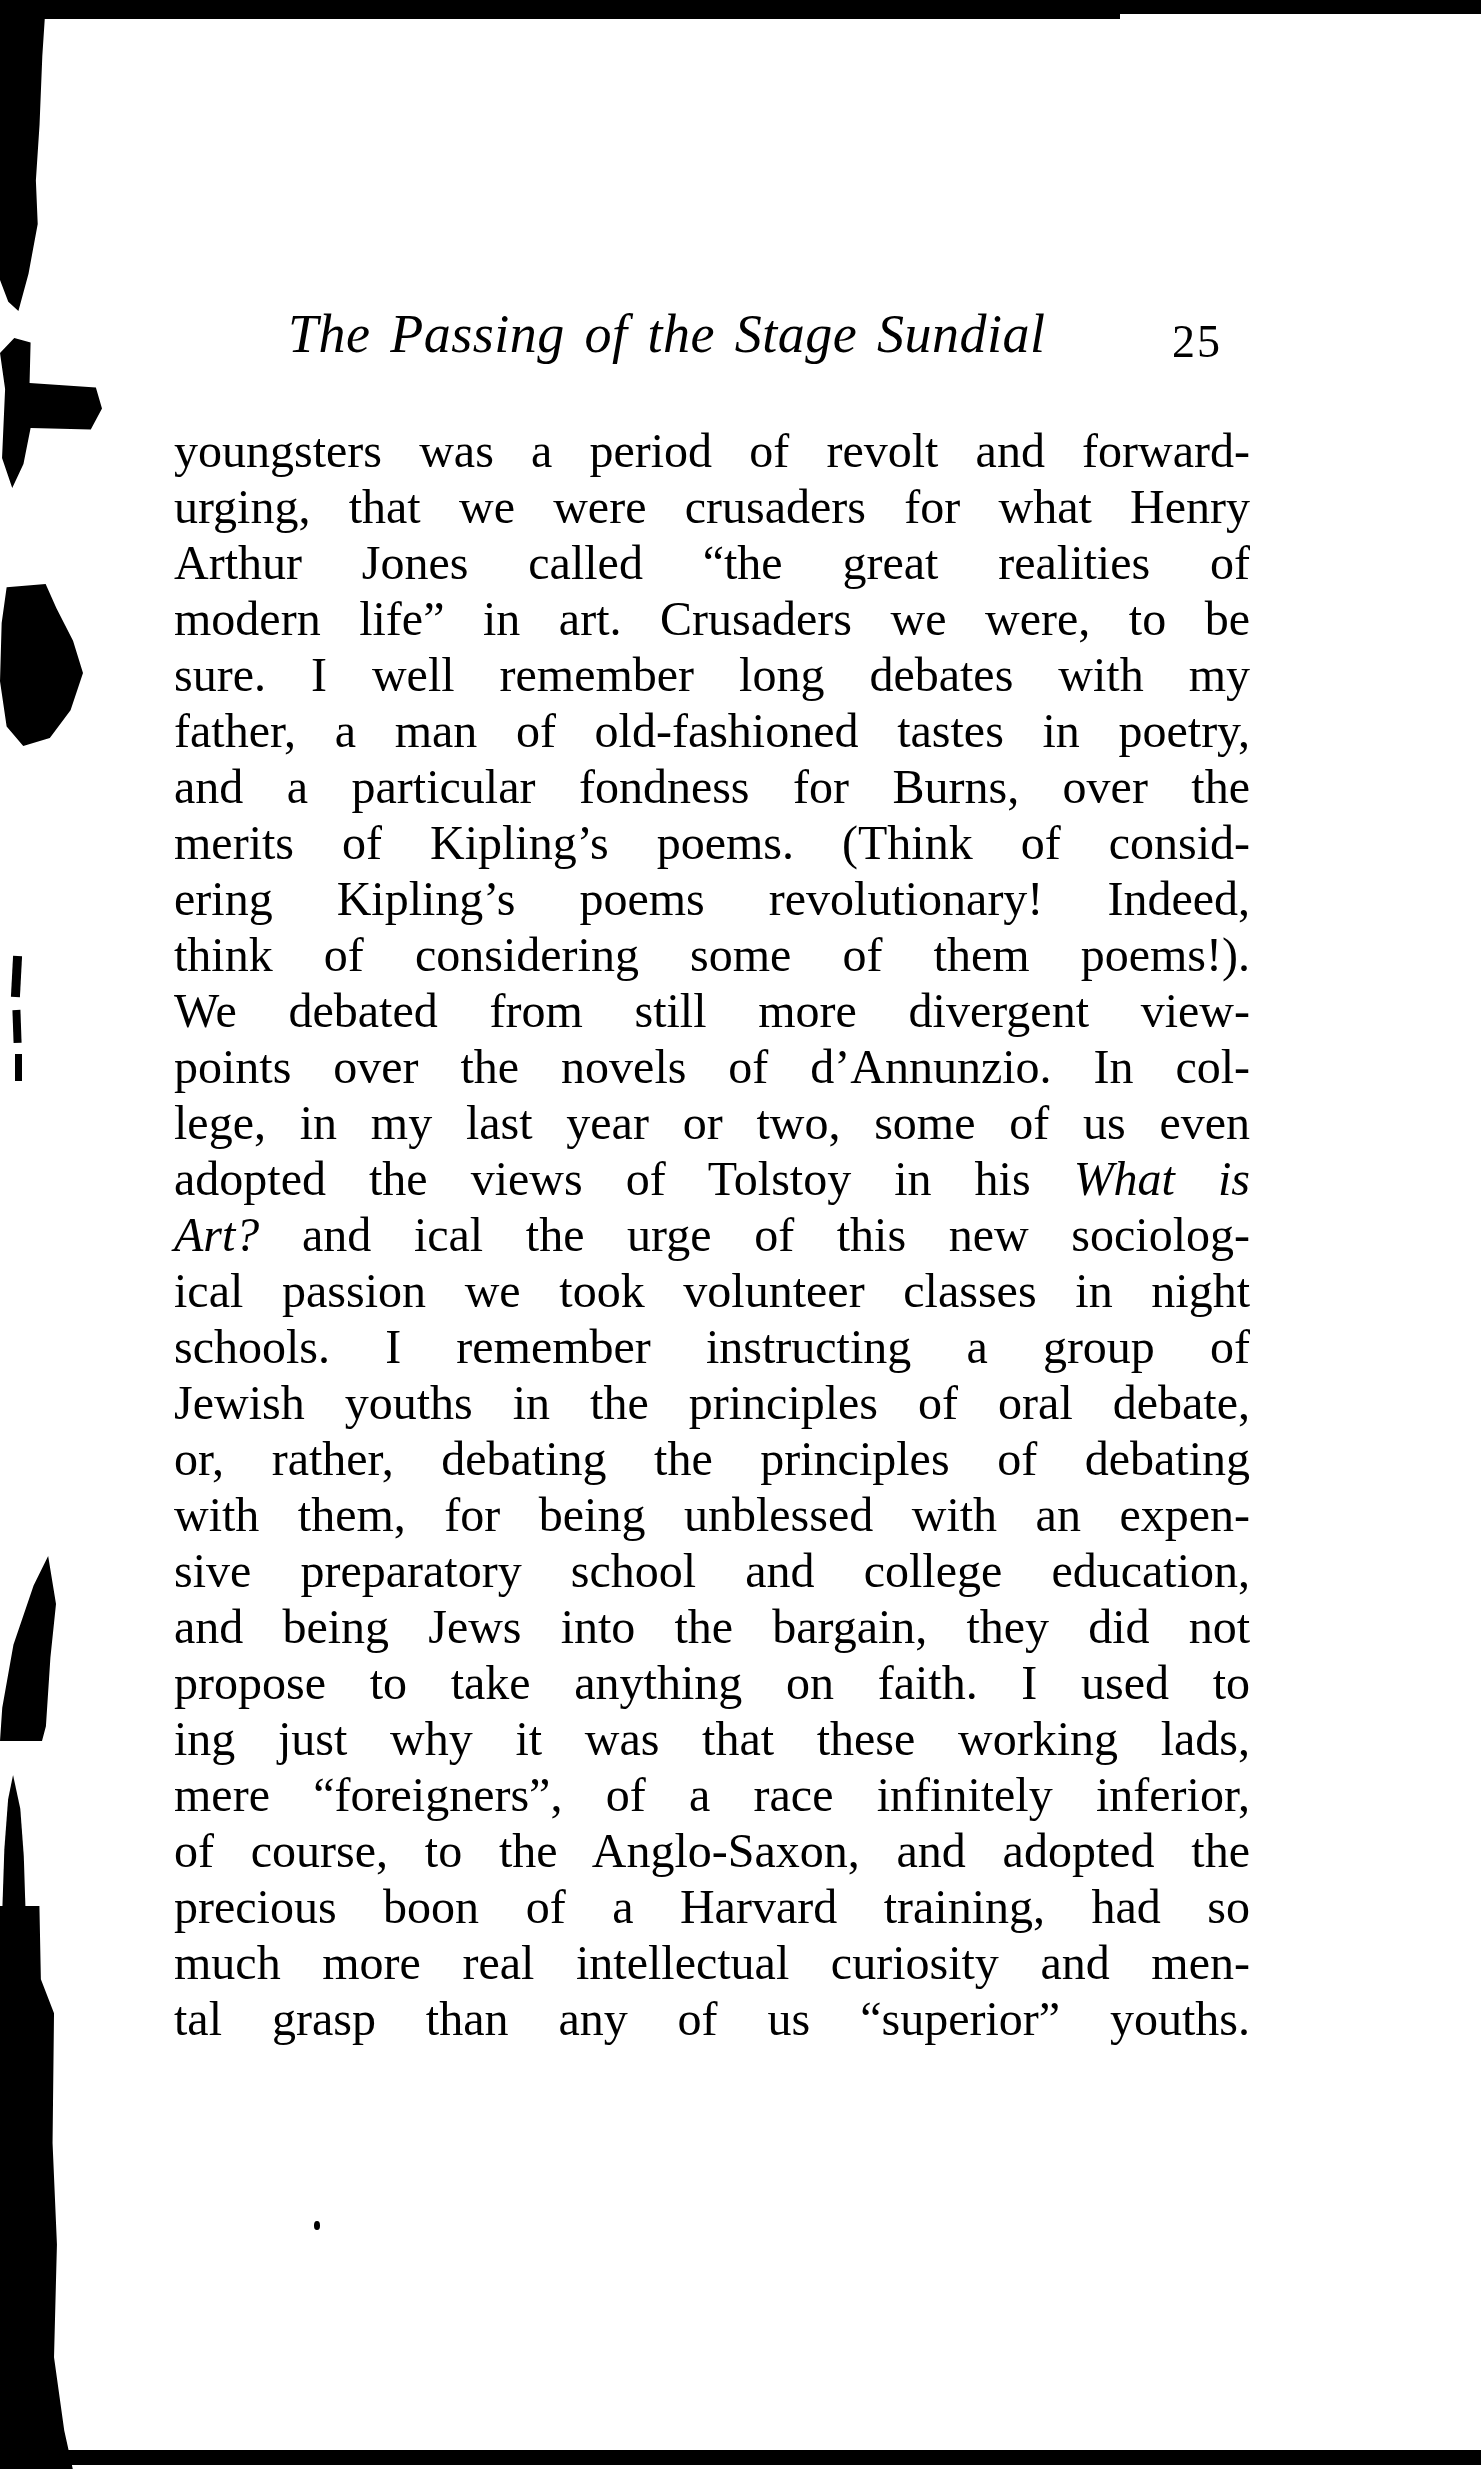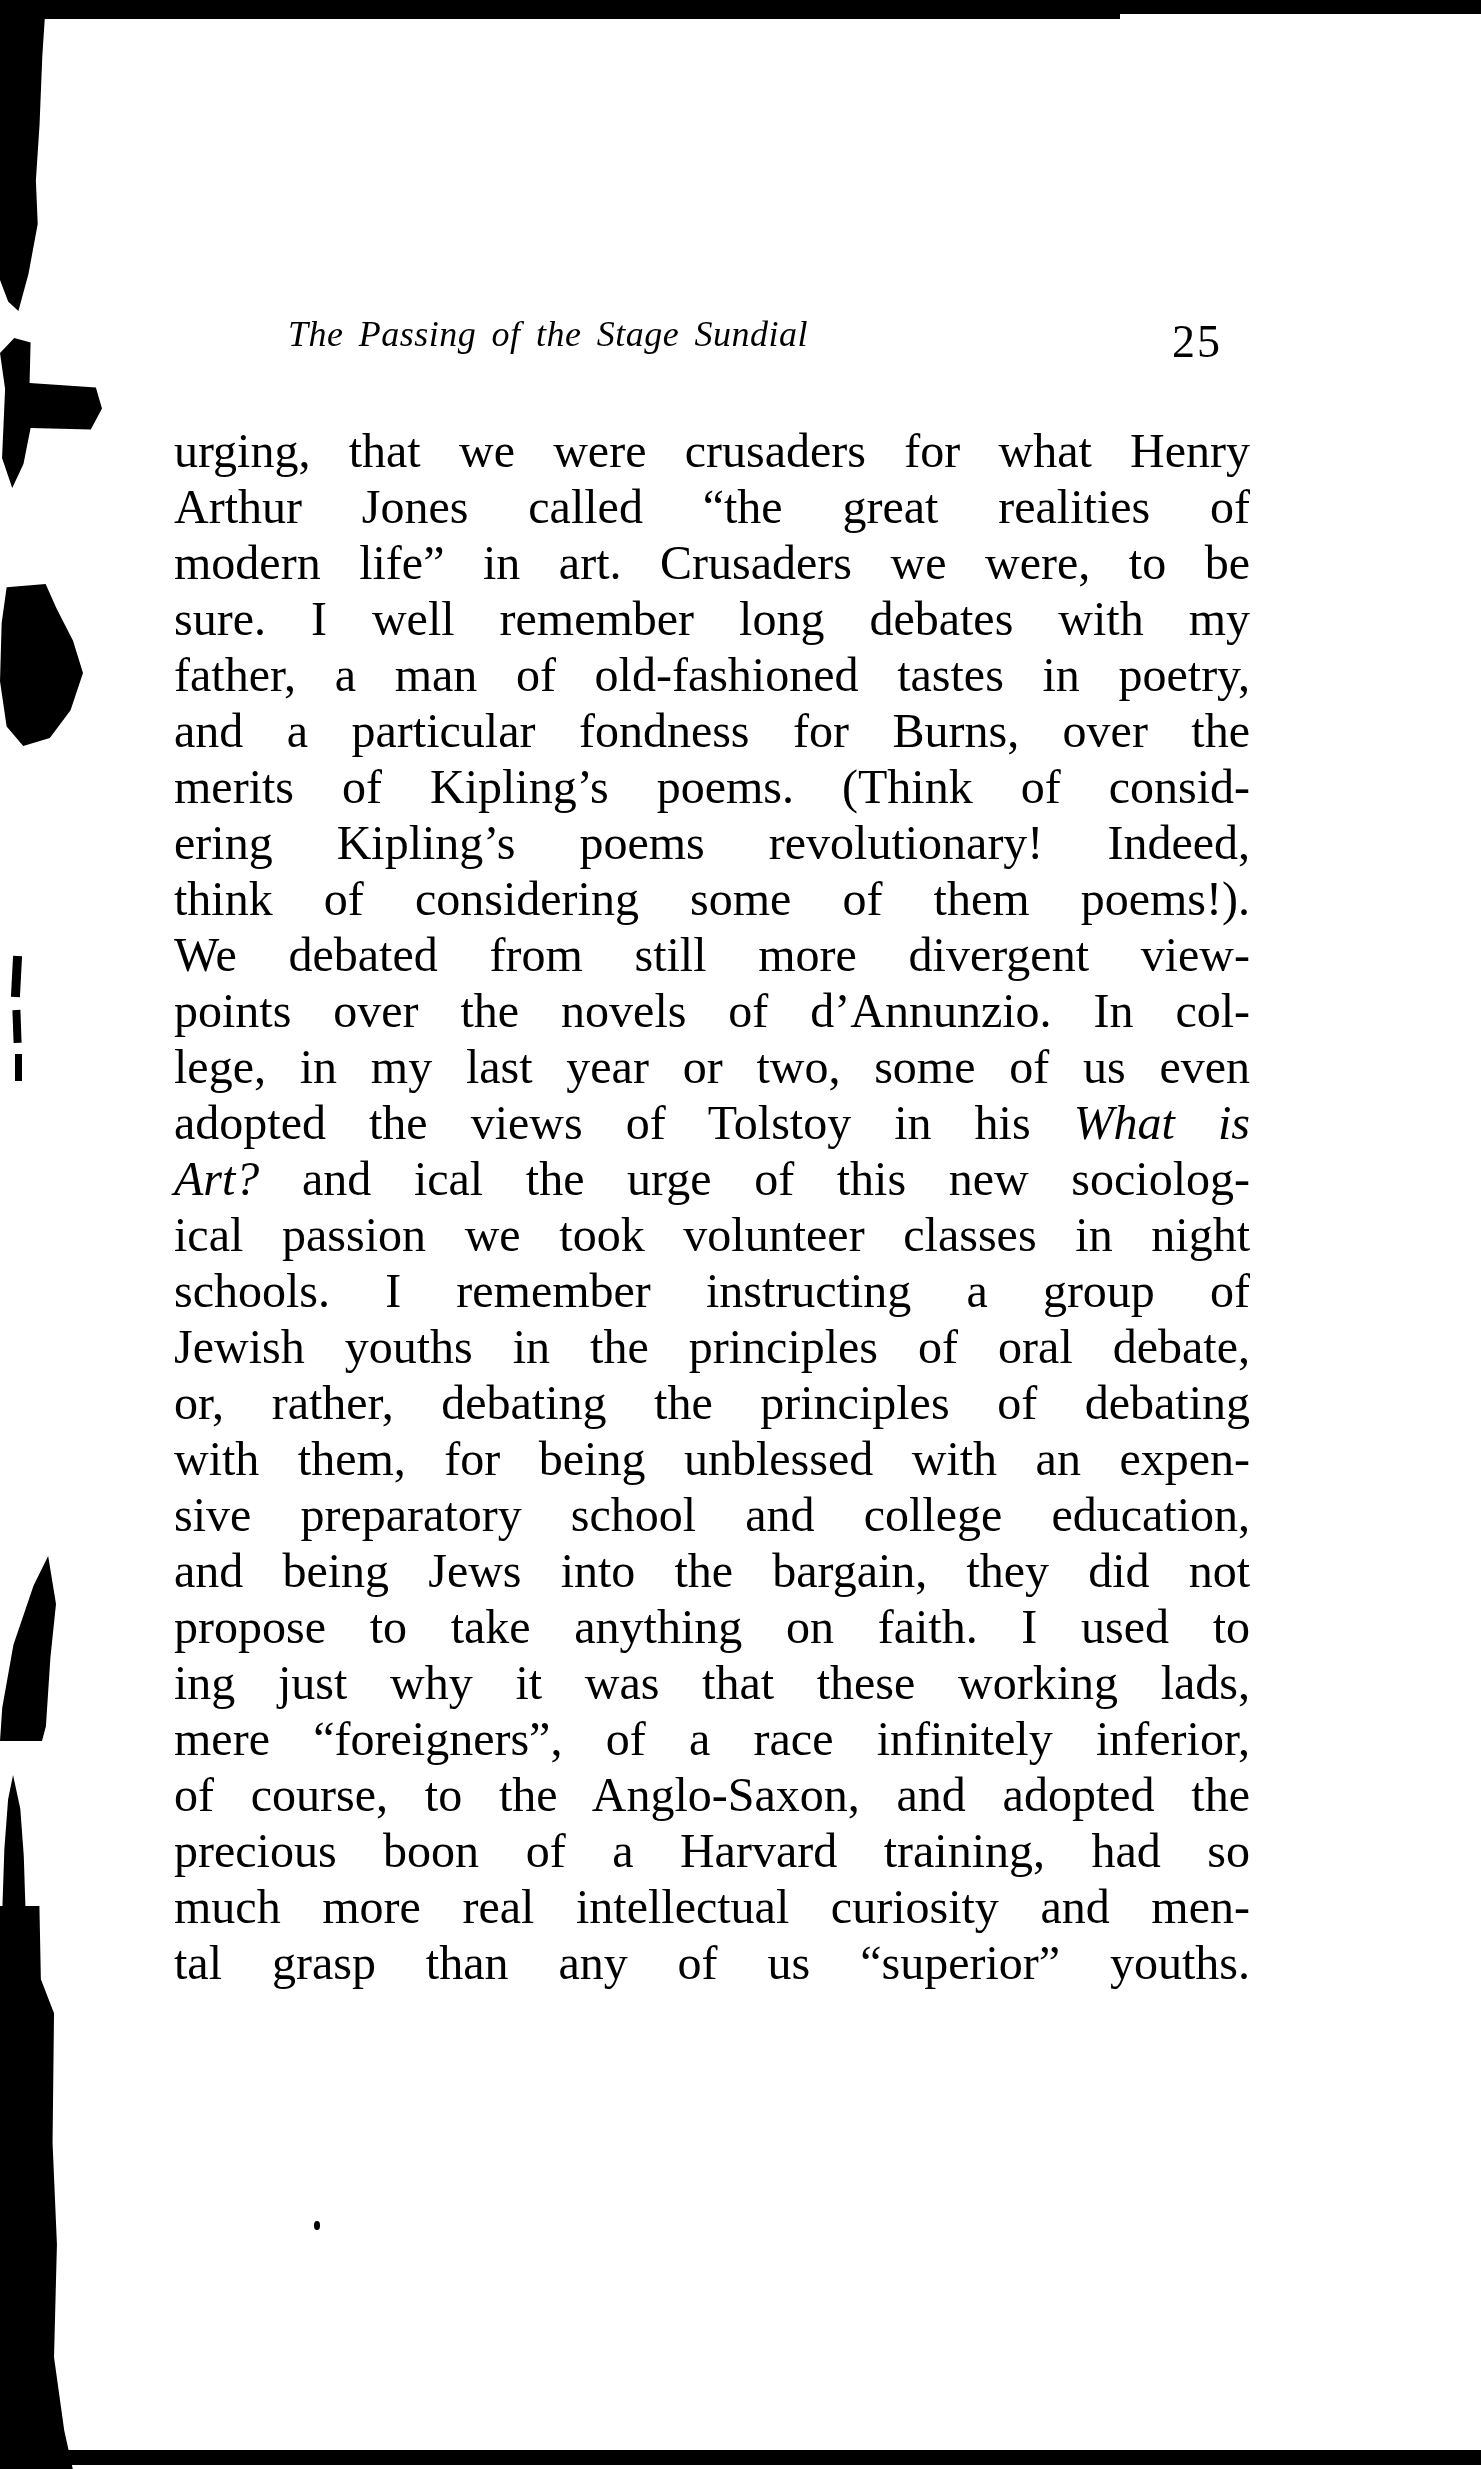--- a/index.html
+++ b/index.html
@@ -29,22 +29,22 @@
   .a-spike{left:0;top:1775px;width:29px;height:135px;
     clip-path:polygon(45% 0,70% 25%,82% 60%,88% 100%,8% 100%,15% 55%,28% 18%);}
   .a-wedge{left:0;top:1906px;width:73px;height:564px;
     clip-path:polygon(0 0,54% 0,56% 13%,74% 19%,72% 42%,78% 60%,74% 80%,88% 93%,100% 100%,0 100%);}
   .a-botbar{left:48px;top:2450px;width:1433px;height:15.4px;}
   .a-dot{left:314px;top:2221px;width:5.8px;height:8.7px;border-radius:50%;}
 
   
   .hdr-title{
     position:absolute;left:288px;top:307px;
-    font-style:italic;font-size:36px;line-height:1;
-    word-spacing:5.8px;letter-spacing:0.5px;white-space:nowrap;margin-top:9px;
+    font-style:italic;font-size:54px;line-height:1;
+    word-spacing:5.8px;letter-spacing:0.5px;white-space:nowrap;
   }
   .hdr-num{
     position:absolute;left:1172px;top:319px;
     font-size:46px;line-height:1;letter-spacing:1.9px;
   }
 
   
   .body-text{
     position:absolute;left:174px;top:423px;width:1076px;
     font-size:48px;
@@ -73,20 +73,21 @@
   <div class="art a-tri"></div>
   <div class="art a-spike"></div>
   <div class="art a-wedge"></div>
   <div class="art a-botbar"></div>
   <div class="art a-dot"></div>
 
   <div class="hdr-title">The Passing of the Stage Sundial</div>
   <div class="hdr-num">25</div>
 
   <div class="body-text" id="body-text">
+      <div class="line"><span>youngsters was a period of revolt and forward-</span></div>
       <div class="line"><span>urging, that we were crusaders for what Henry</span></div>
       <div class="line"><span>Arthur Jones called “the great realities of</span></div>
       <div class="line"><span>modern life” in art. Crusaders we were, to be</span></div>
       <div class="line"><span>sure. I well remember long debates with my</span></div>
       <div class="line"><span>father, a man of old-fashioned tastes in poetry,</span></div>
       <div class="line"><span>and a particular fondness for Burns, over the</span></div>
       <div class="line"><span>merits of Kipling’s poems. (Think of consid-</span></div>
       <div class="line"><span>ering Kipling’s poems revolutionary! Indeed,</span></div>
       <div class="line"><span>think of considering some of them poems!).</span></div>
       <div class="line"><span>We debated from still more divergent view-</span></div>

